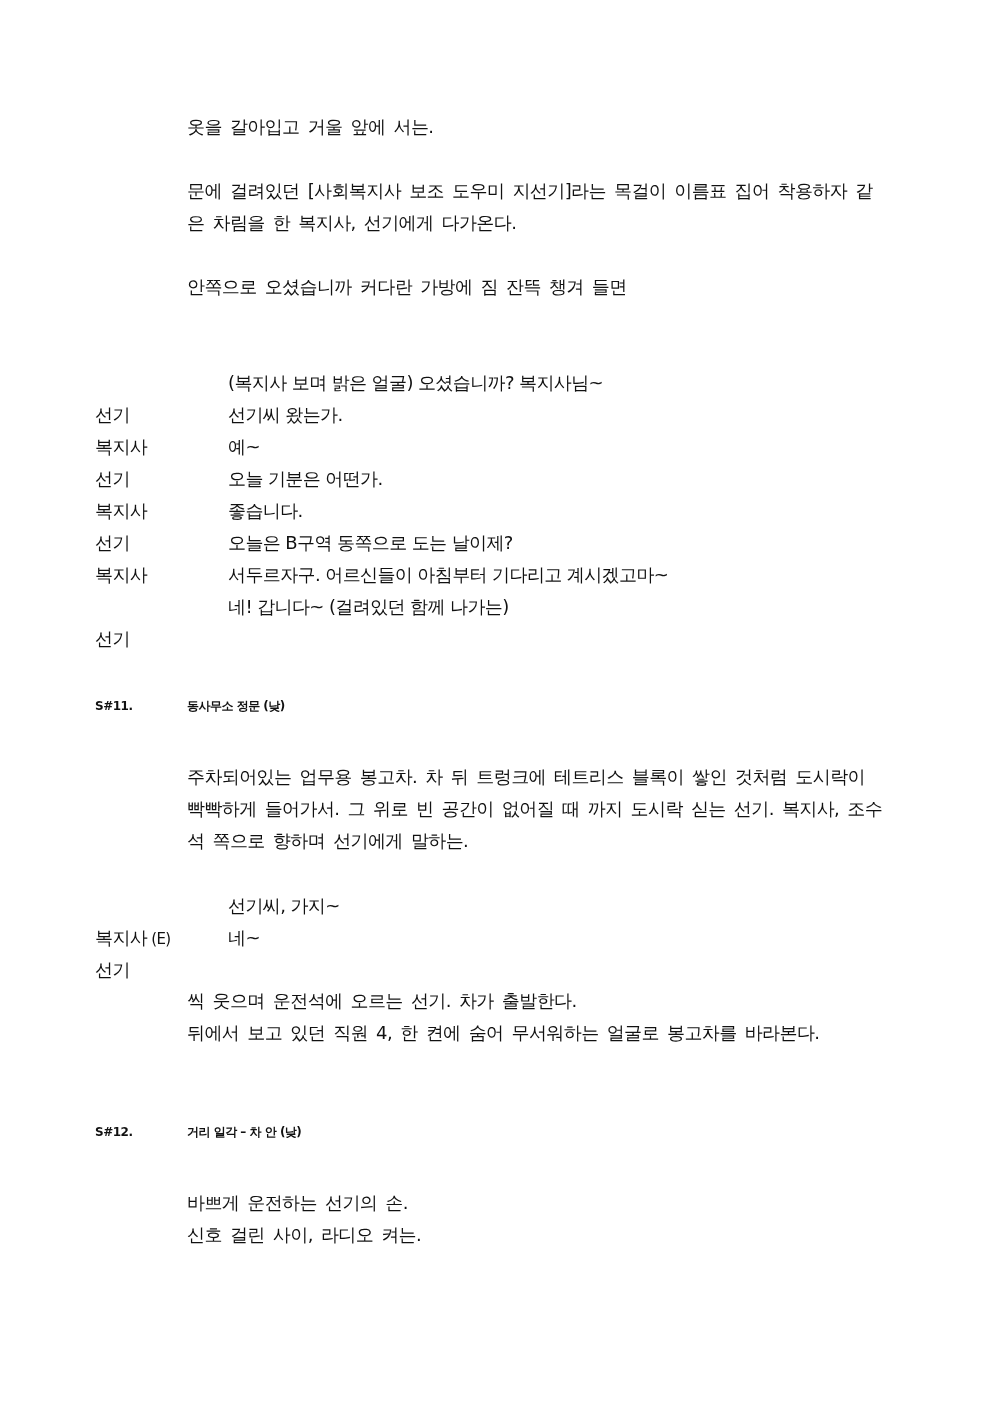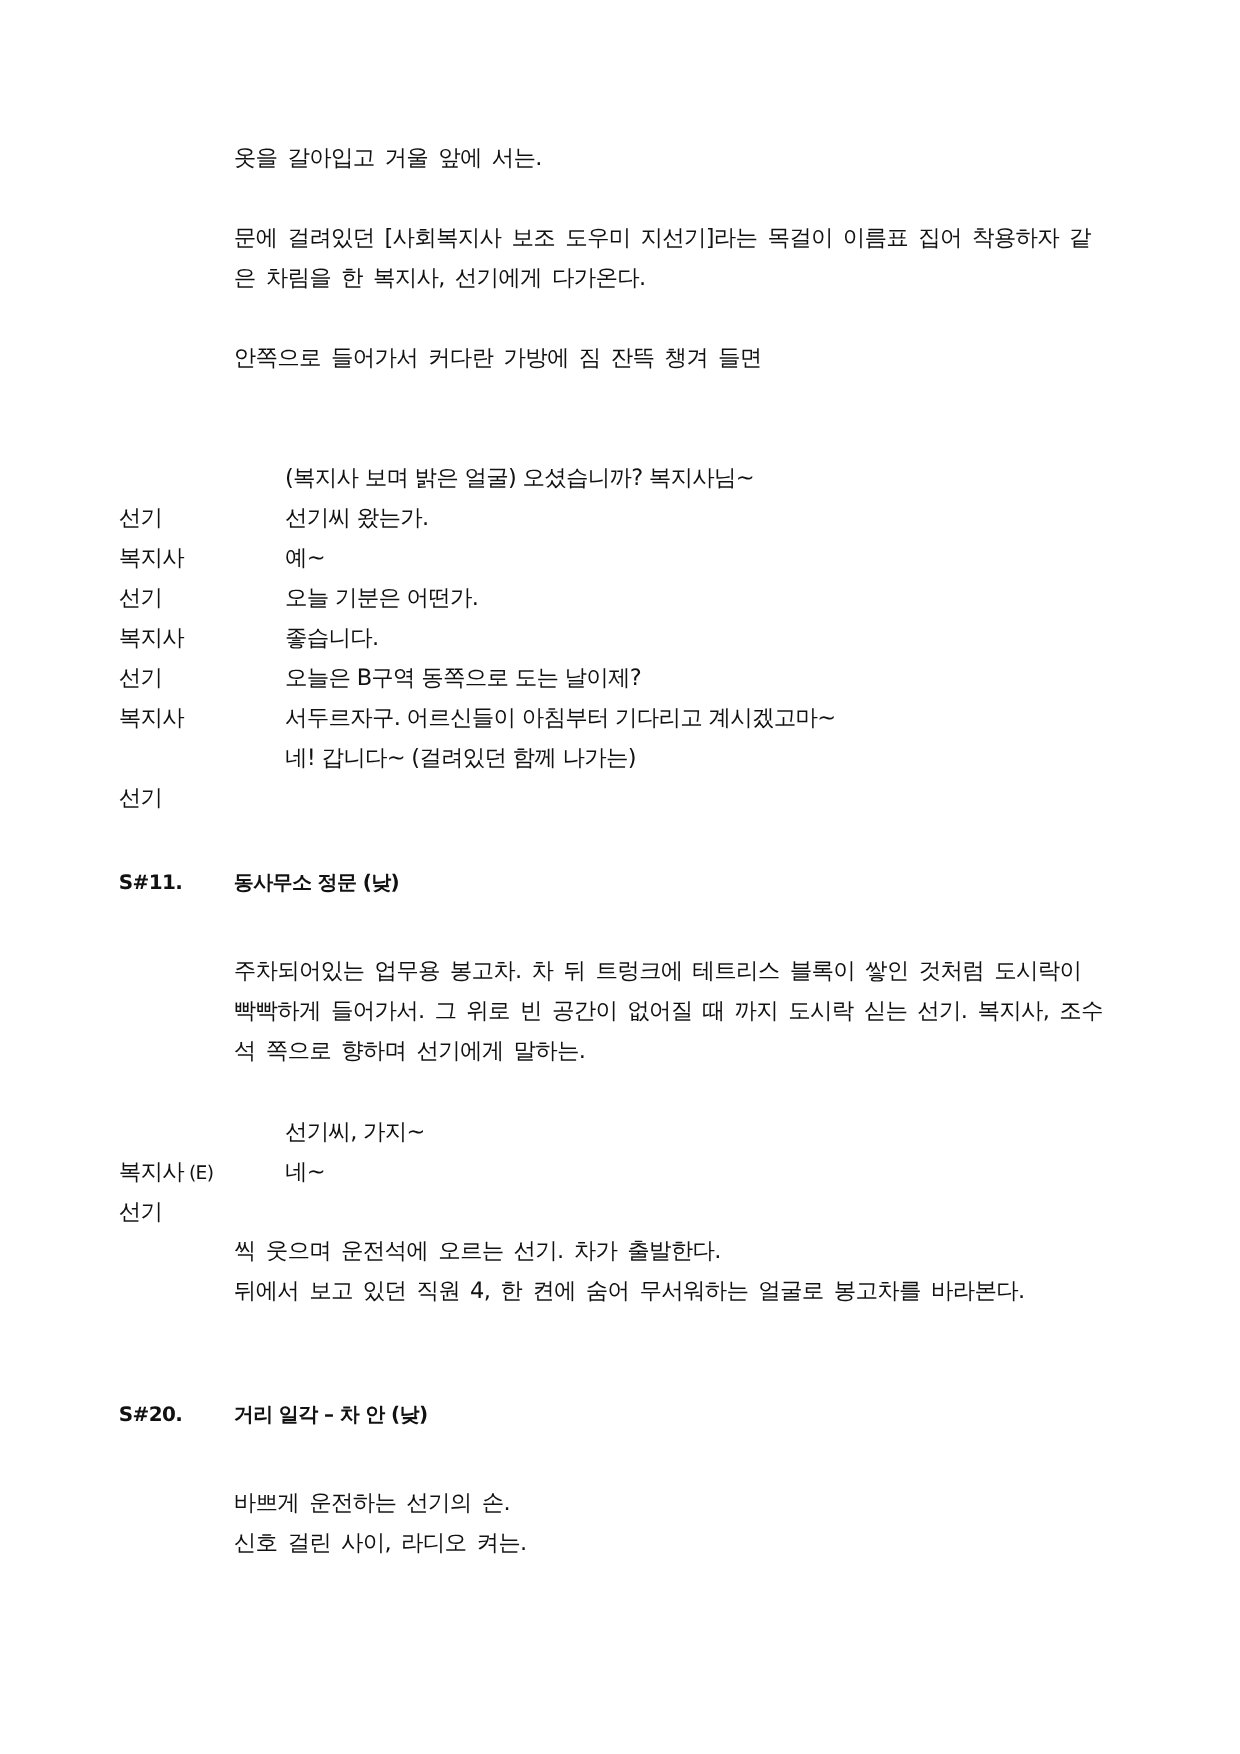--- a/index.html
+++ b/index.html
@@ -57,21 +57,21 @@
       font-size: 15px;
       margin-left: 4px;
     }
     .line-text {
       white-space: nowrap;
     }
     .scene-heading {
       position: absolute;
       left: 95px;
       font-weight: bold;
-      font-size: 16px;
+      font-size: 12px;
       line-height: 32px;
       letter-spacing: -0.5px;
       white-space: nowrap;
     }
     .scene-heading .num {
       display: inline-block;
       width: 92px;
     }
   </style>
 </head>
@@ -82,21 +82,21 @@
   <div class="action" style="top:111px;">
     <span class="line">옷을 갈아입고 거울 앞에 서는.</span>
   </div>
 
   <div class="action" style="top:175px;">
     <span class="line">문에 걸려있던 [사회복지사 보조 도우미 지선기]라는 목걸이 이름표 집어 착용하자 같</span>
     <span class="line">은 차림을 한 복지사, 선기에게 다가온다.</span>
   </div>
 
   <div class="action" style="top:271px;">
-    <span class="line">안쪽으로 들어가서 커다란 가방에 짐 잔뜩 챙겨 들면</span>
+    <span class="line">안쪽으로 오셨습니까 커다란 가방에 짐 잔뜩 챙겨 들면</span>
   </div>
 
   <div class="dialogue" style="top:367px;">
     <div class="dlg-row">
       <span class="speaker">선기</span>
       <span class="line-text">(복지사 보며 밝은 얼굴) 오셨습니까? 복지사님~</span>
     </div>
     <div class="dlg-row">
       <span class="speaker">복지사</span>
       <span class="line-text">선기씨 왔는가.</span>
@@ -147,21 +147,21 @@
       <span class="line-text">네~</span>
     </div>
   </div>
 
   <div class="action" style="top:985px;">
     <span class="line">씩 웃으며 운전석에 오르는 선기. 차가 출발한다.</span>
     <span class="line">뒤에서 보고 있던 직원 4, 한 켠에 숨어 무서워하는 얼굴로 봉고차를 바라본다.</span>
   </div>
 
   <div class="scene-heading" style="top:1116px;">
-    <span class="num">S#20.</span><span>거리 일각 – 차 안 (낮)</span>
+    <span class="num">S#12.</span><span>거리 일각 – 차 안 (낮)</span>
   </div>
 
   <div class="action" style="top:1187px;">
     <span class="line">바쁘게 운전하는 선기의 손.</span>
     <span class="line">신호 걸린 사이, 라디오 켜는.</span>
   </div>
 
 </div>
 
 </body></html>

